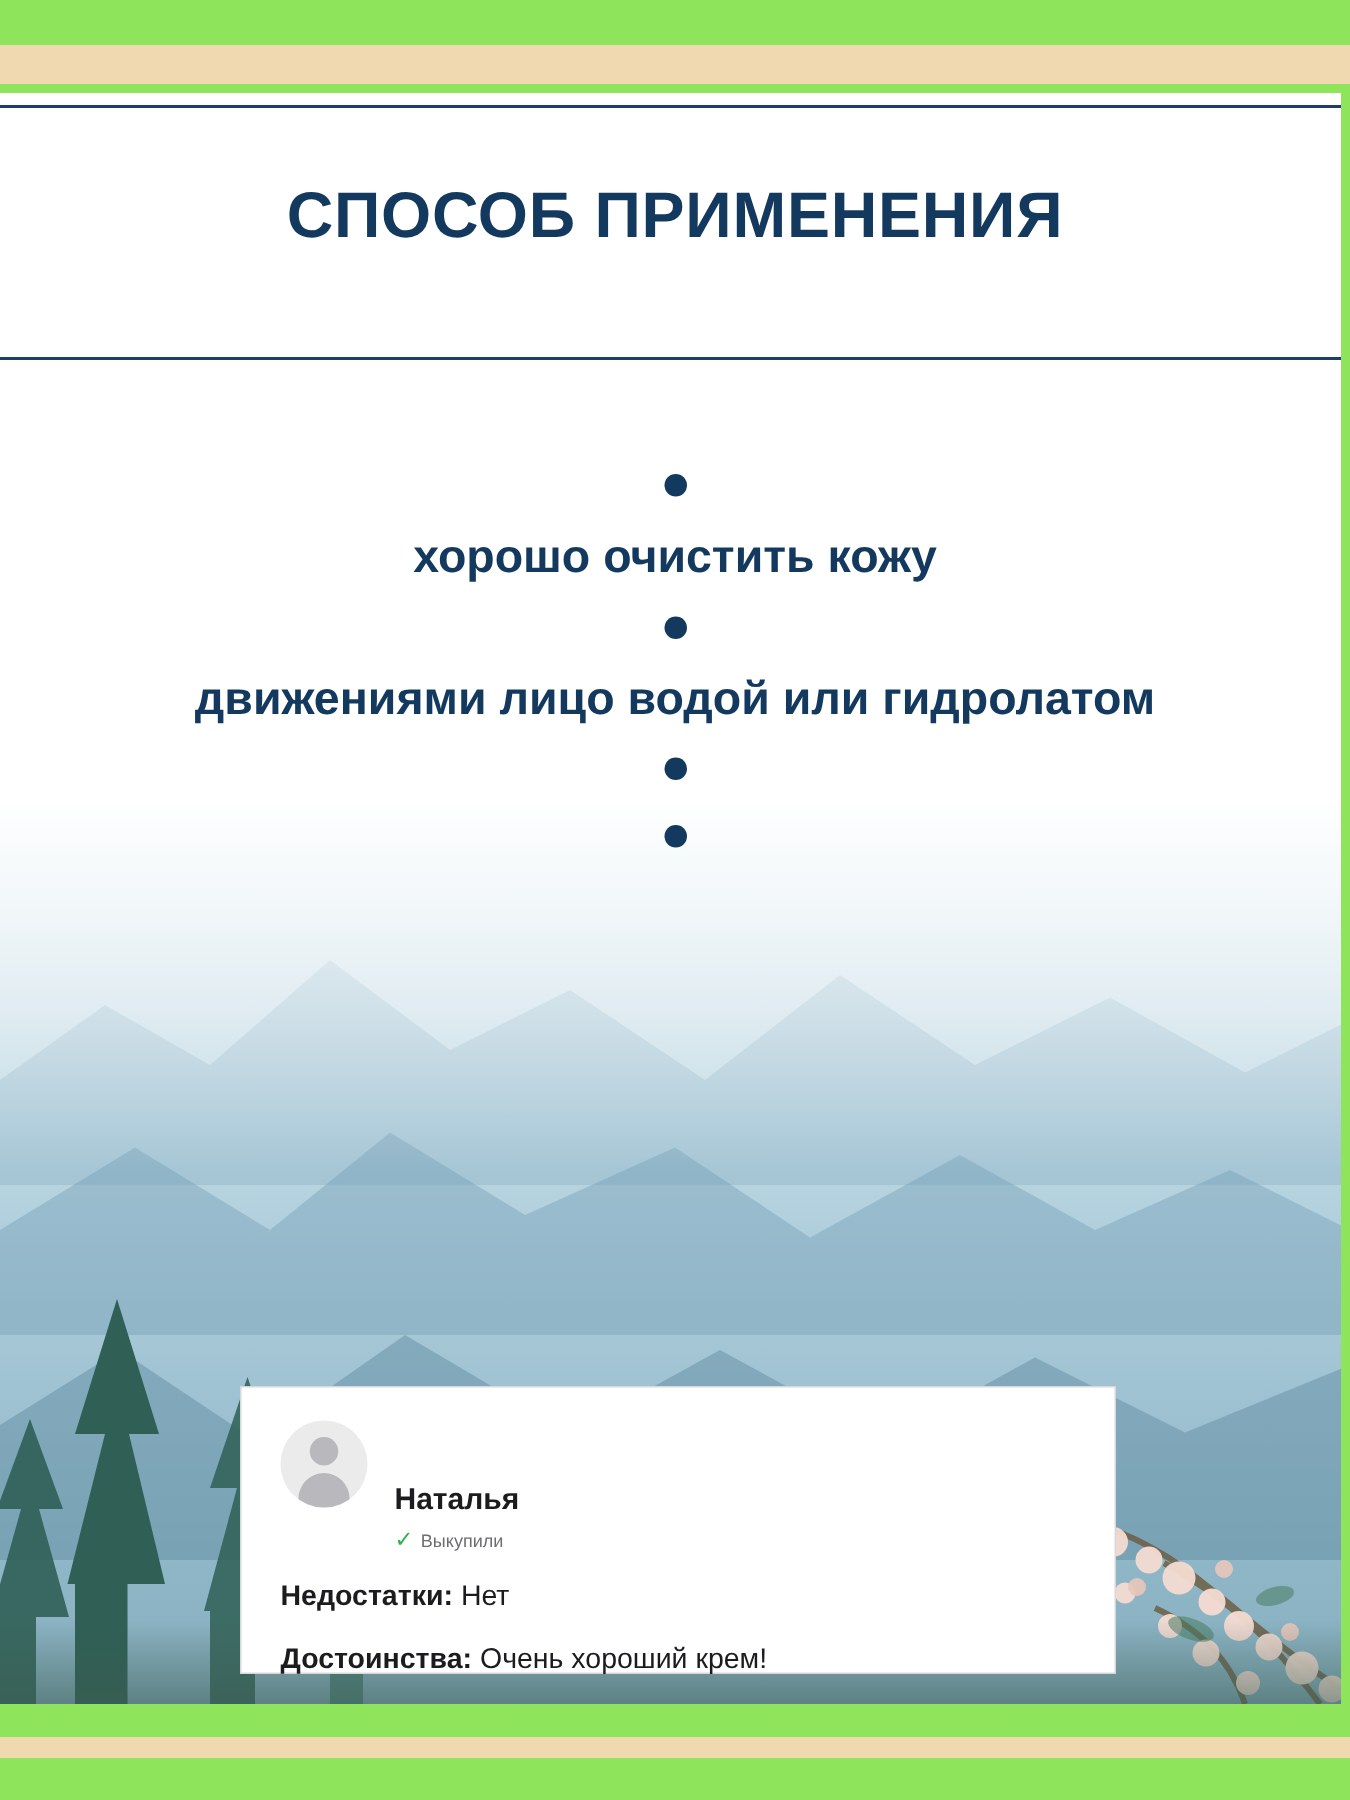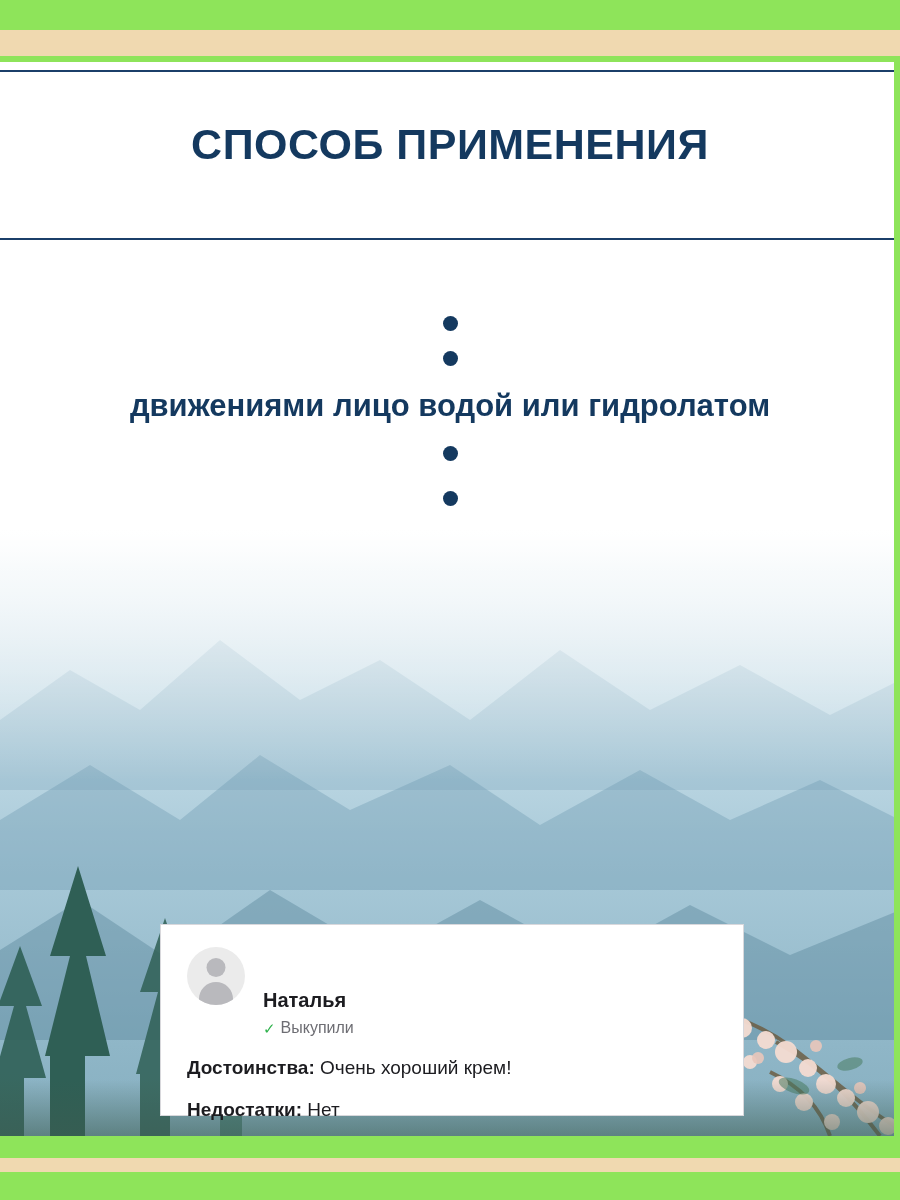--- a/index.html
+++ b/index.html
@@ -220,21 +220,21 @@
     align-items: center;
     margin-top: 7px;
   }
   .check {
     color: #2fb24c;
     font-size: 15px;
     margin-right: 5px;
     line-height: 1;
   }
   .purchase-label {
-    font-size: 16px;
+    font-size: 12px;
     color: #6d6d73;
   }
   .review-line {
     margin-top: 20px;
     font-size: 19px;
     color: #1c1c20;
   }
   .review-line:first-of-type { margin-top: 30px; }
   .review-line b { font-weight: bold; }
 </style>
@@ -320,20 +320,21 @@
             <ellipse cx="270" cy="228" rx="13" ry="6" transform="rotate(-15 270 228)"></ellipse>
           </g>
         </svg>
       </div>
 
       <div class="fg-bottom-band"></div>
     </div>
 
     <div class="steps">
       <div class="dot d1"></div>
+      <div class="step-text">хорошо очистить кожу</div>
 
       <div class="dot d2"></div>
       <div class="step-text">движениями лицо водой или гидролатом</div>
 
       <div class="dot d3"></div>
 
       <div class="dot d4"></div>
     </div>
 
     <div class="review-card">
@@ -341,26 +342,26 @@
         <div class="avatar"></div>
         <div class="reviewer-block">
           <div class="reviewer-name">Наталья</div>
           <div class="purchase-row">
             <span class="check">✓</span>
             <span class="purchase-label">Выкупили</span>
           </div>
         </div>
       </div>
       <div class="review-line">
+        <b>Недостатки:</b>
+        <span>Нет</span>
+      </div>
+      <div class="review-line">
         <b>Достоинства:</b>
         <span>Очень хороший крем!</span>
-      </div>
-      <div class="review-line">
-        <b>Недостатки:</b>
-        <span>Нет</span>
       </div>
     </div>
 
   </div>
 
   <div class="band-beige-bottom"></div>
   <div class="band-green-bottom"></div>
 </div>
 
 </body></html>

